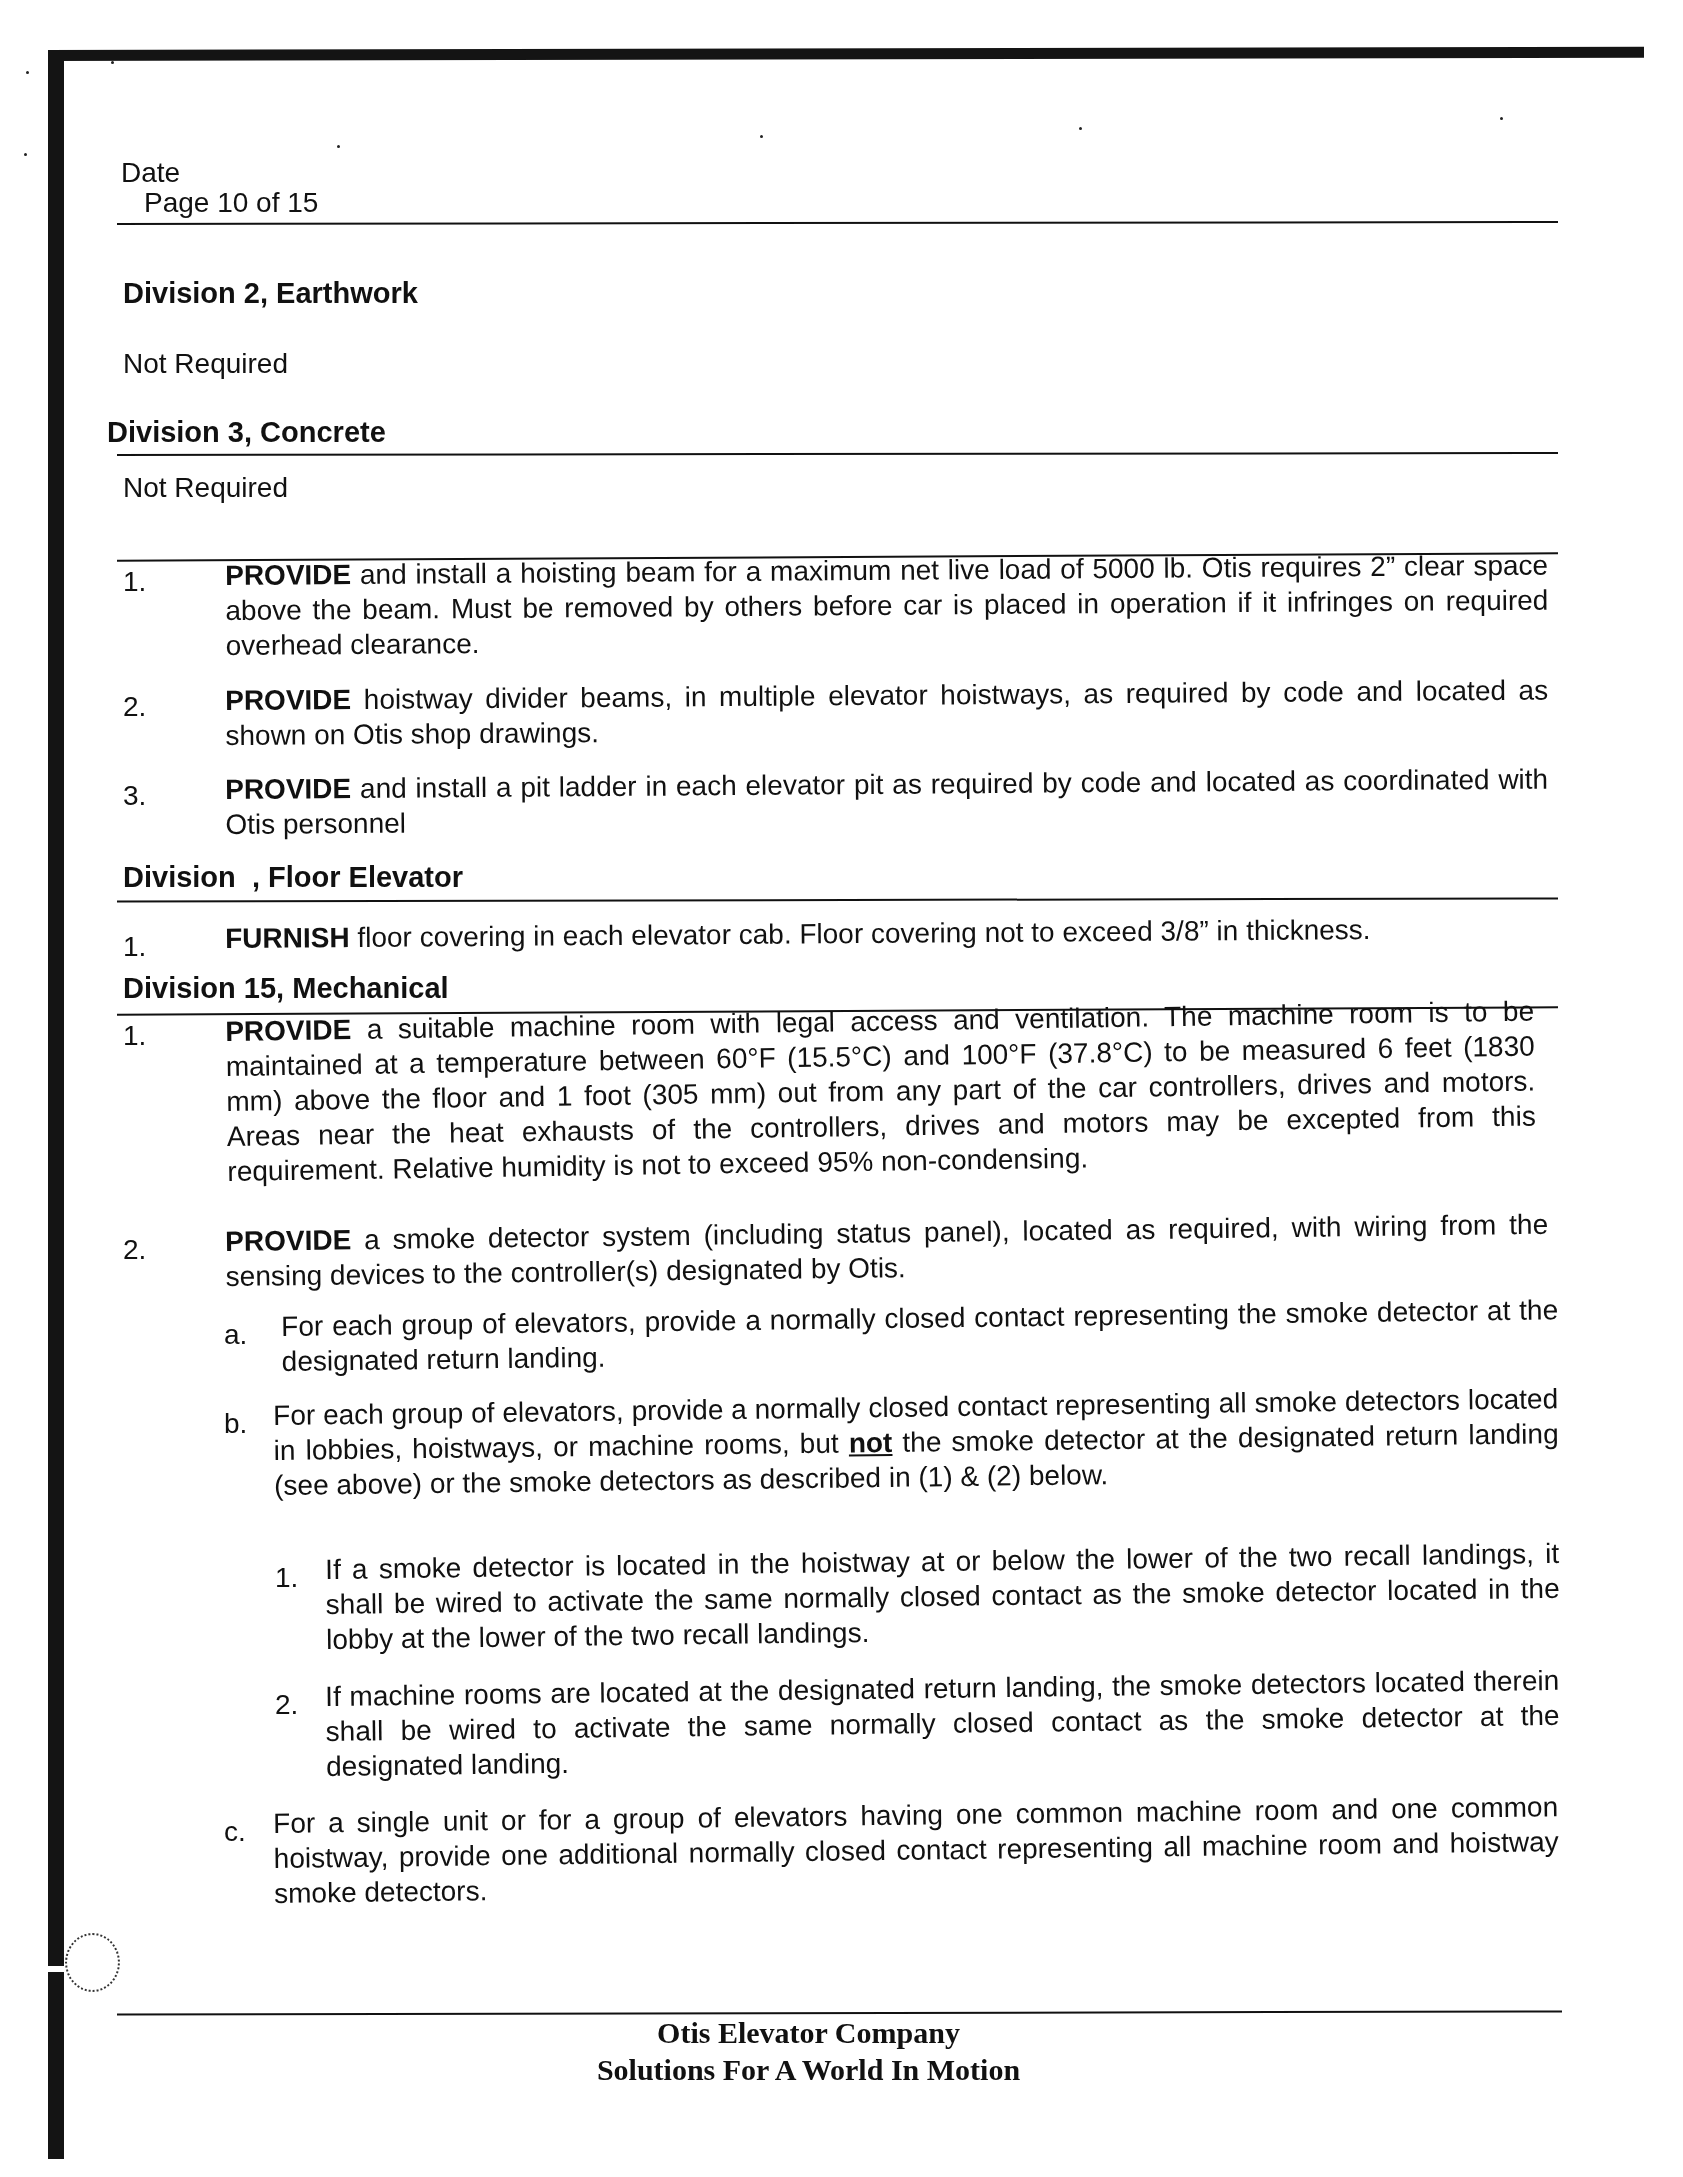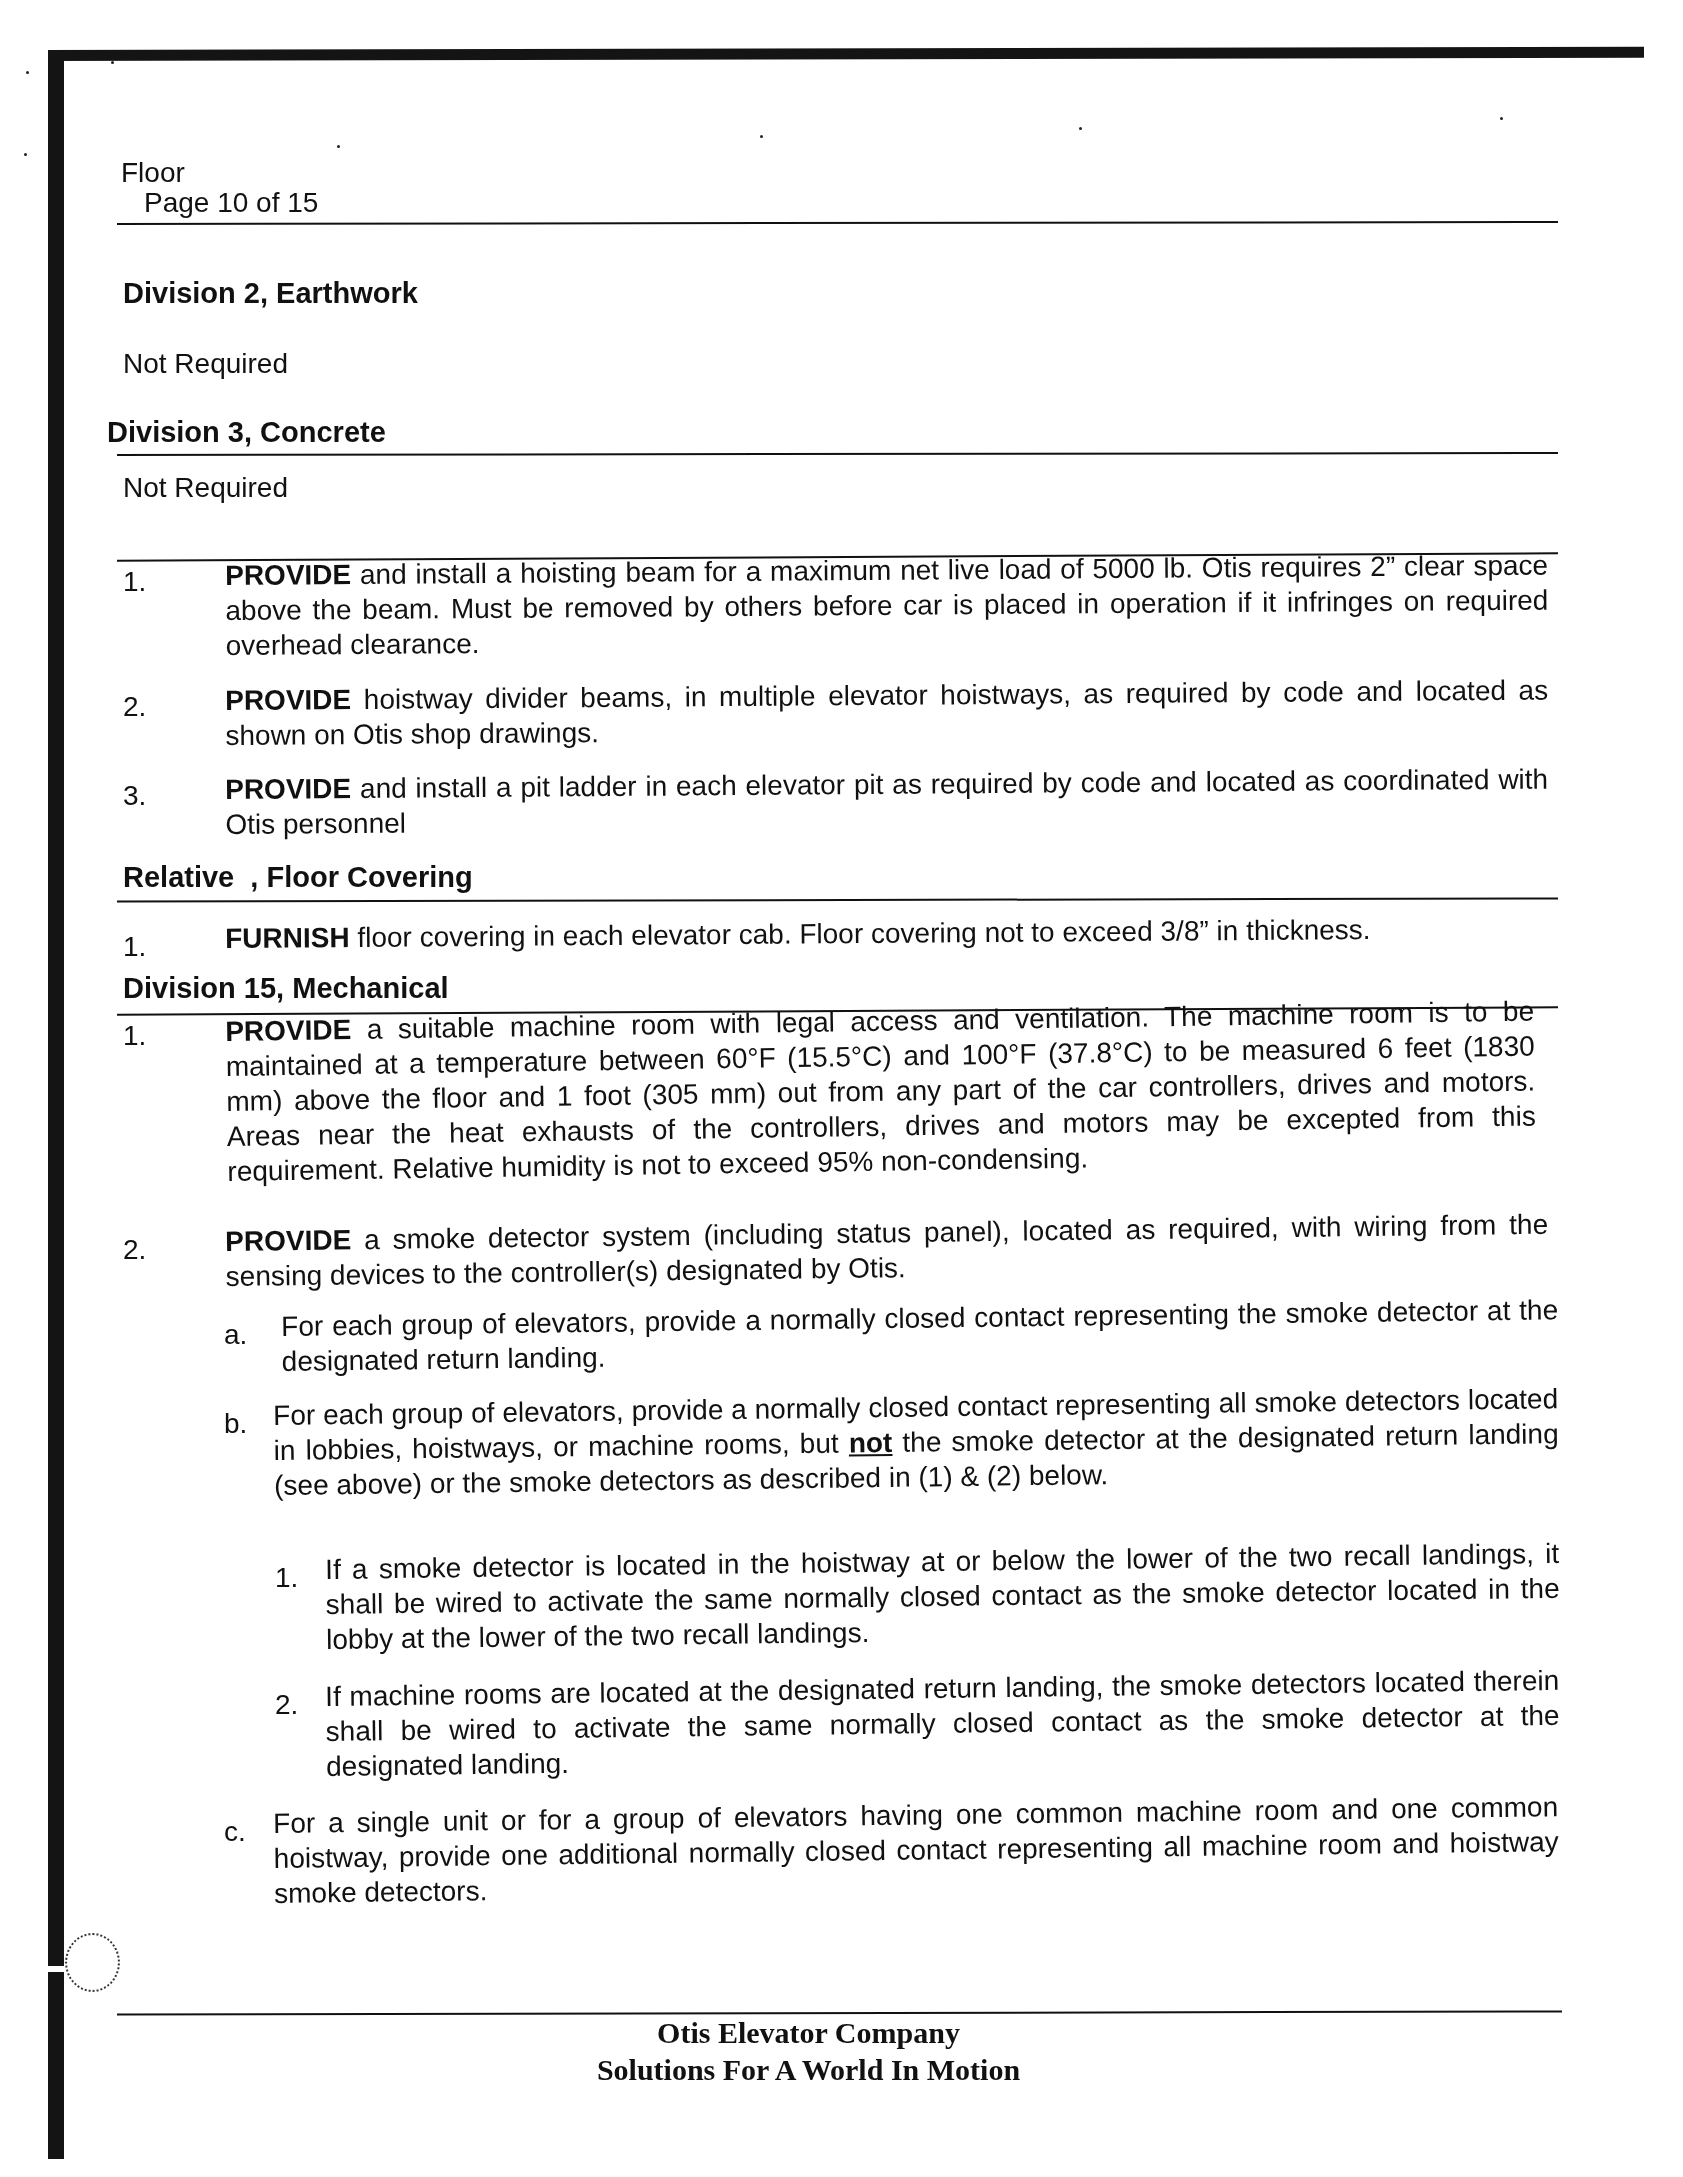--- a/index.html
+++ b/index.html
@@ -37,21 +37,21 @@
   </div>
   <div class="hole"></div>
   <div class="speck" style="left:26px;top:71px;"></div>
   <div class="speck" style="left:111px;top:61px;"></div>
   <div class="speck" style="left:24px;top:153px;"></div>
   <div class="speck" style="left:337px;top:145px;"></div>
   <div class="speck" style="left:760px;top:135px;"></div>
   <div class="speck" style="left:1079px;top:127px;"></div>
   <div class="speck" style="left:1500px;top:117px;"></div>
 
-  <div class="abs txt" style="left:121px;top:156px;">Floor</div>
+  <div class="abs txt" style="left:121px;top:156px;">Date</div>
   <div class="abs txt" style="left:121px;top:186px;margin-left:23px;">Page 10 of 15</div>
   <div class="hdr-line" style="left:117px;top:222px;width:1441px;transform:rotate(-0.08deg);"></div>
 
   <div class="abs heading" style="left:123px;top:277px;">Division 2, Earthwork</div>
   <div class="abs txt" style="left:123px;top:347px;">Not Required</div>
 
   <div class="abs heading" style="left:107px;top:416px;">Division 3, Concrete</div>
   <div class="hdr-line" style="left:117px;top:453px;width:1441px;transform:rotate(-0.08deg);"></div>
   <div class="abs txt" style="left:123px;top:471px;">Not Required</div>
 
@@ -65,21 +65,21 @@
   <div class="num" style="left:123px;top:691px;">2.</div>
   <div class="para" style="left:225px;top:683px;width:1323px;transform:rotate(-0.45deg);transform-origin:left top;">
     <span class="lead">PROVIDE</span><span> hoistway divider beams, in multiple elevator hoistways, as required by code and located as shown on Otis shop drawings.</span>
   </div>
 
   <div class="num" style="left:123px;top:780px;">3.</div>
   <div class="para" style="left:225px;top:772px;width:1323px;transform:rotate(-0.45deg);transform-origin:left top;">
     <span class="lead">PROVIDE</span><span> and install a pit ladder in each elevator pit as required by code and located as coordinated with Otis personnel</span>
   </div>
 
-  <div class="abs heading" style="left:123px;top:861px;white-space:pre;">Relative  , Floor Covering</div>
+  <div class="abs heading" style="left:123px;top:861px;white-space:pre;">Division  , Floor Elevator</div>
   <div class="hdr-line" style="left:117px;top:899px;width:1441px;transform:rotate(-0.12deg);"></div>
   <div class="num" style="left:123px;top:931px;">1.</div>
   <div class="para" style="left:225px;top:921px;width:1386px;white-space:nowrap;transform:rotate(-0.45deg);transform-origin:left top;">
     <span class="lead">FURNISH</span><span> floor covering in each elevator cab.  Floor covering not to exceed 3/8” in thickness.</span>
   </div>
 
   <div class="abs heading" style="left:123px;top:972px;">Division 15, Mechanical</div>
   <div class="hdr-line" style="left:117px;top:1010px;width:1441px;transform:rotate(-0.3deg);"></div>
 
   <div class="num" style="left:123px;top:1020px;">1.</div>

